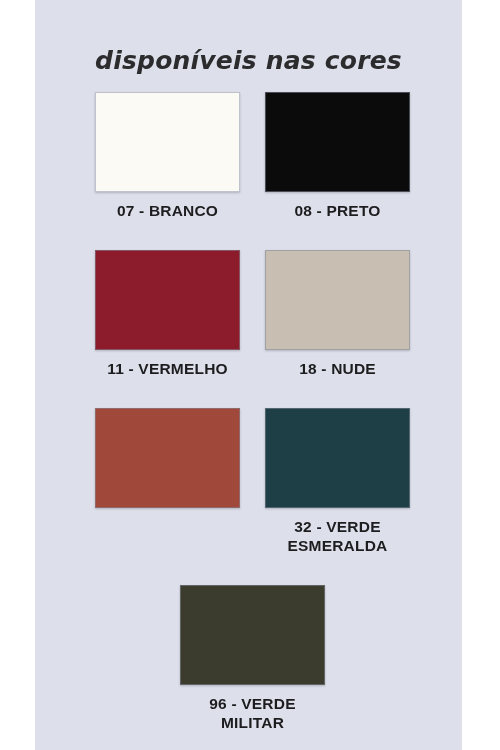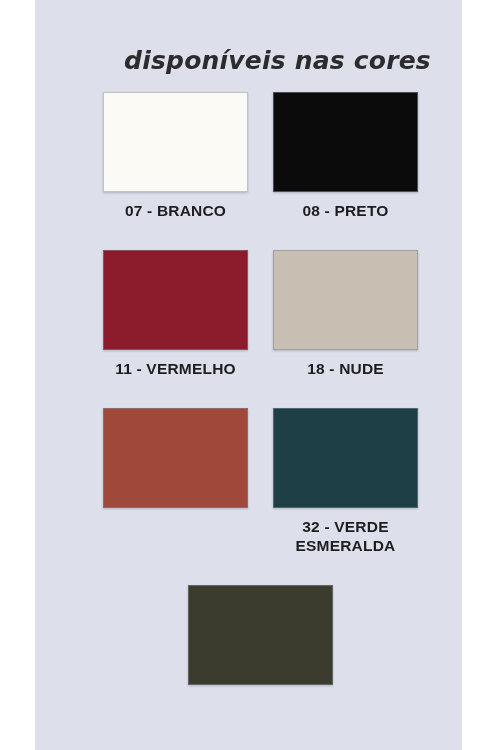--- a/index.html
+++ b/index.html
@@ -37,26 +37,25 @@
     left: 0;
     top: 46px;
     width: 427px;
     text-align: center;
     font-style: italic;
     font-weight: 600;
     font-size: 25px;
     letter-spacing: 0.2px;
     color: #2c2c2e;
     font-family: "DejaVu Sans", sans-serif;
-    margin-left: 29px;
   }
 
   .swatch-grid {
     position: absolute;
-    left: 12px;
+    left: 4px;
     top: 92px;
     width: 427px;
   }
 
   .row {
     display: flex;
     justify-content: center;
     align-items: flex-start;
     gap: 25px;
     margin-bottom: 6px;
@@ -147,18 +146,19 @@
           <div class="caption">32 - VERDE
 ESMERALDA</div>
         </div>
       </div>
 
       <div class="spacer-row"></div>
 
       <div class="row single">
         <div class="cell">
           <div class="chip" style="background-color: rgb(59, 60, 46);"></div>
+          <div class="caption">96 - VERDE MILITAR</div>
         </div>
       </div>
 
     </div>
   </div>
 </div>
 
 </body></html>

